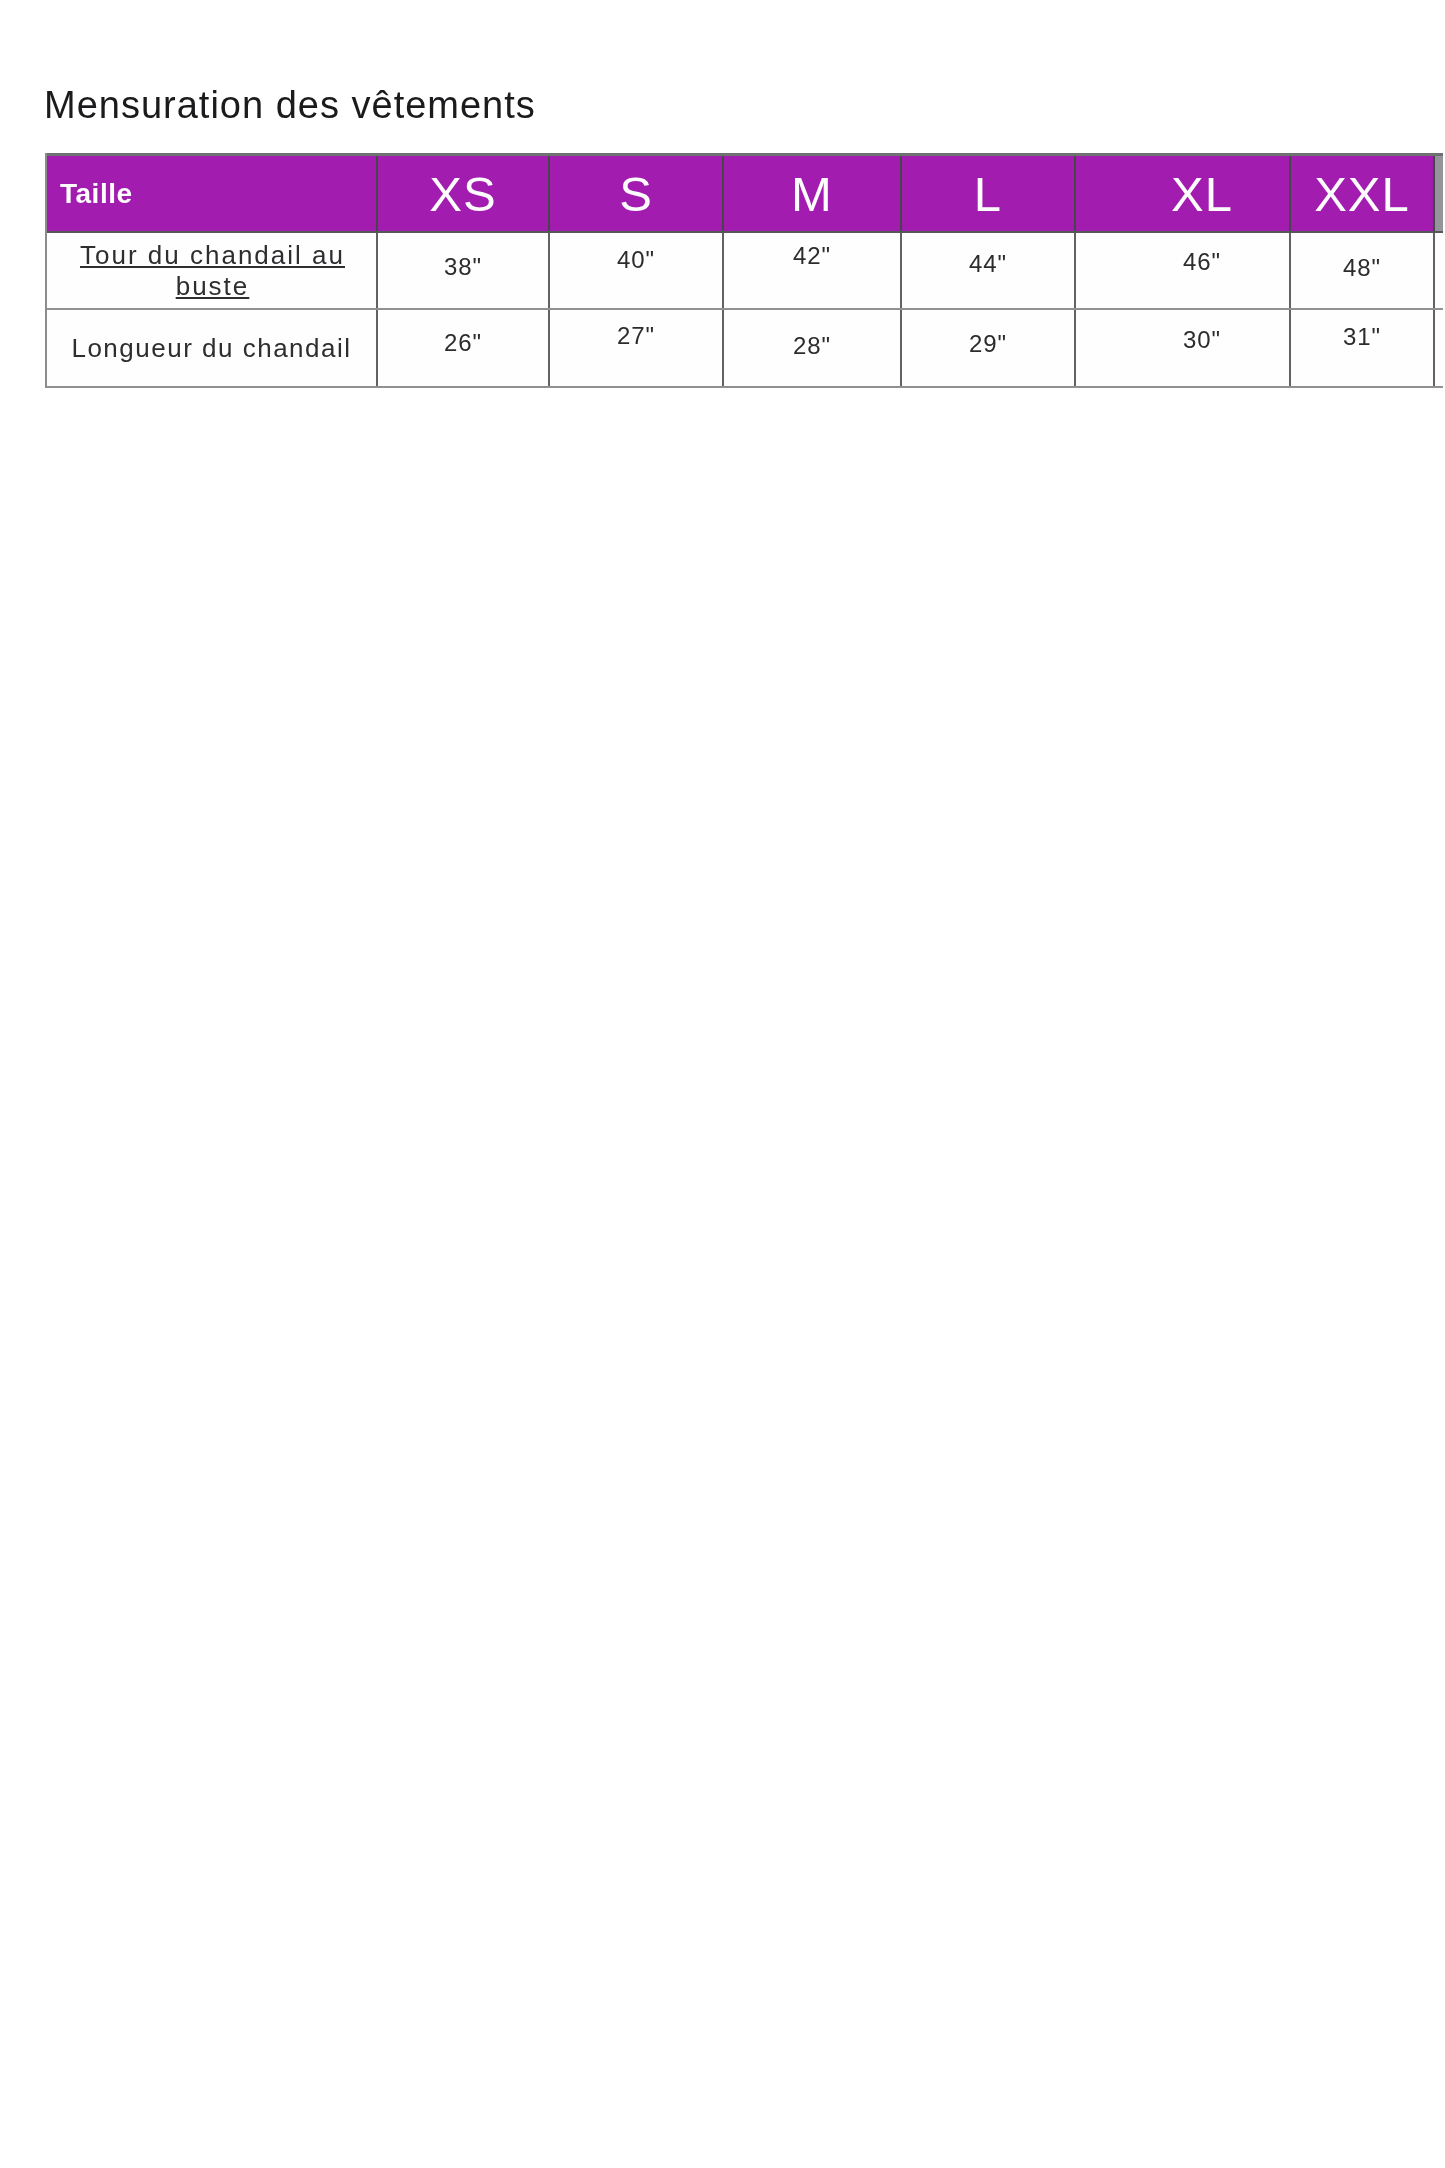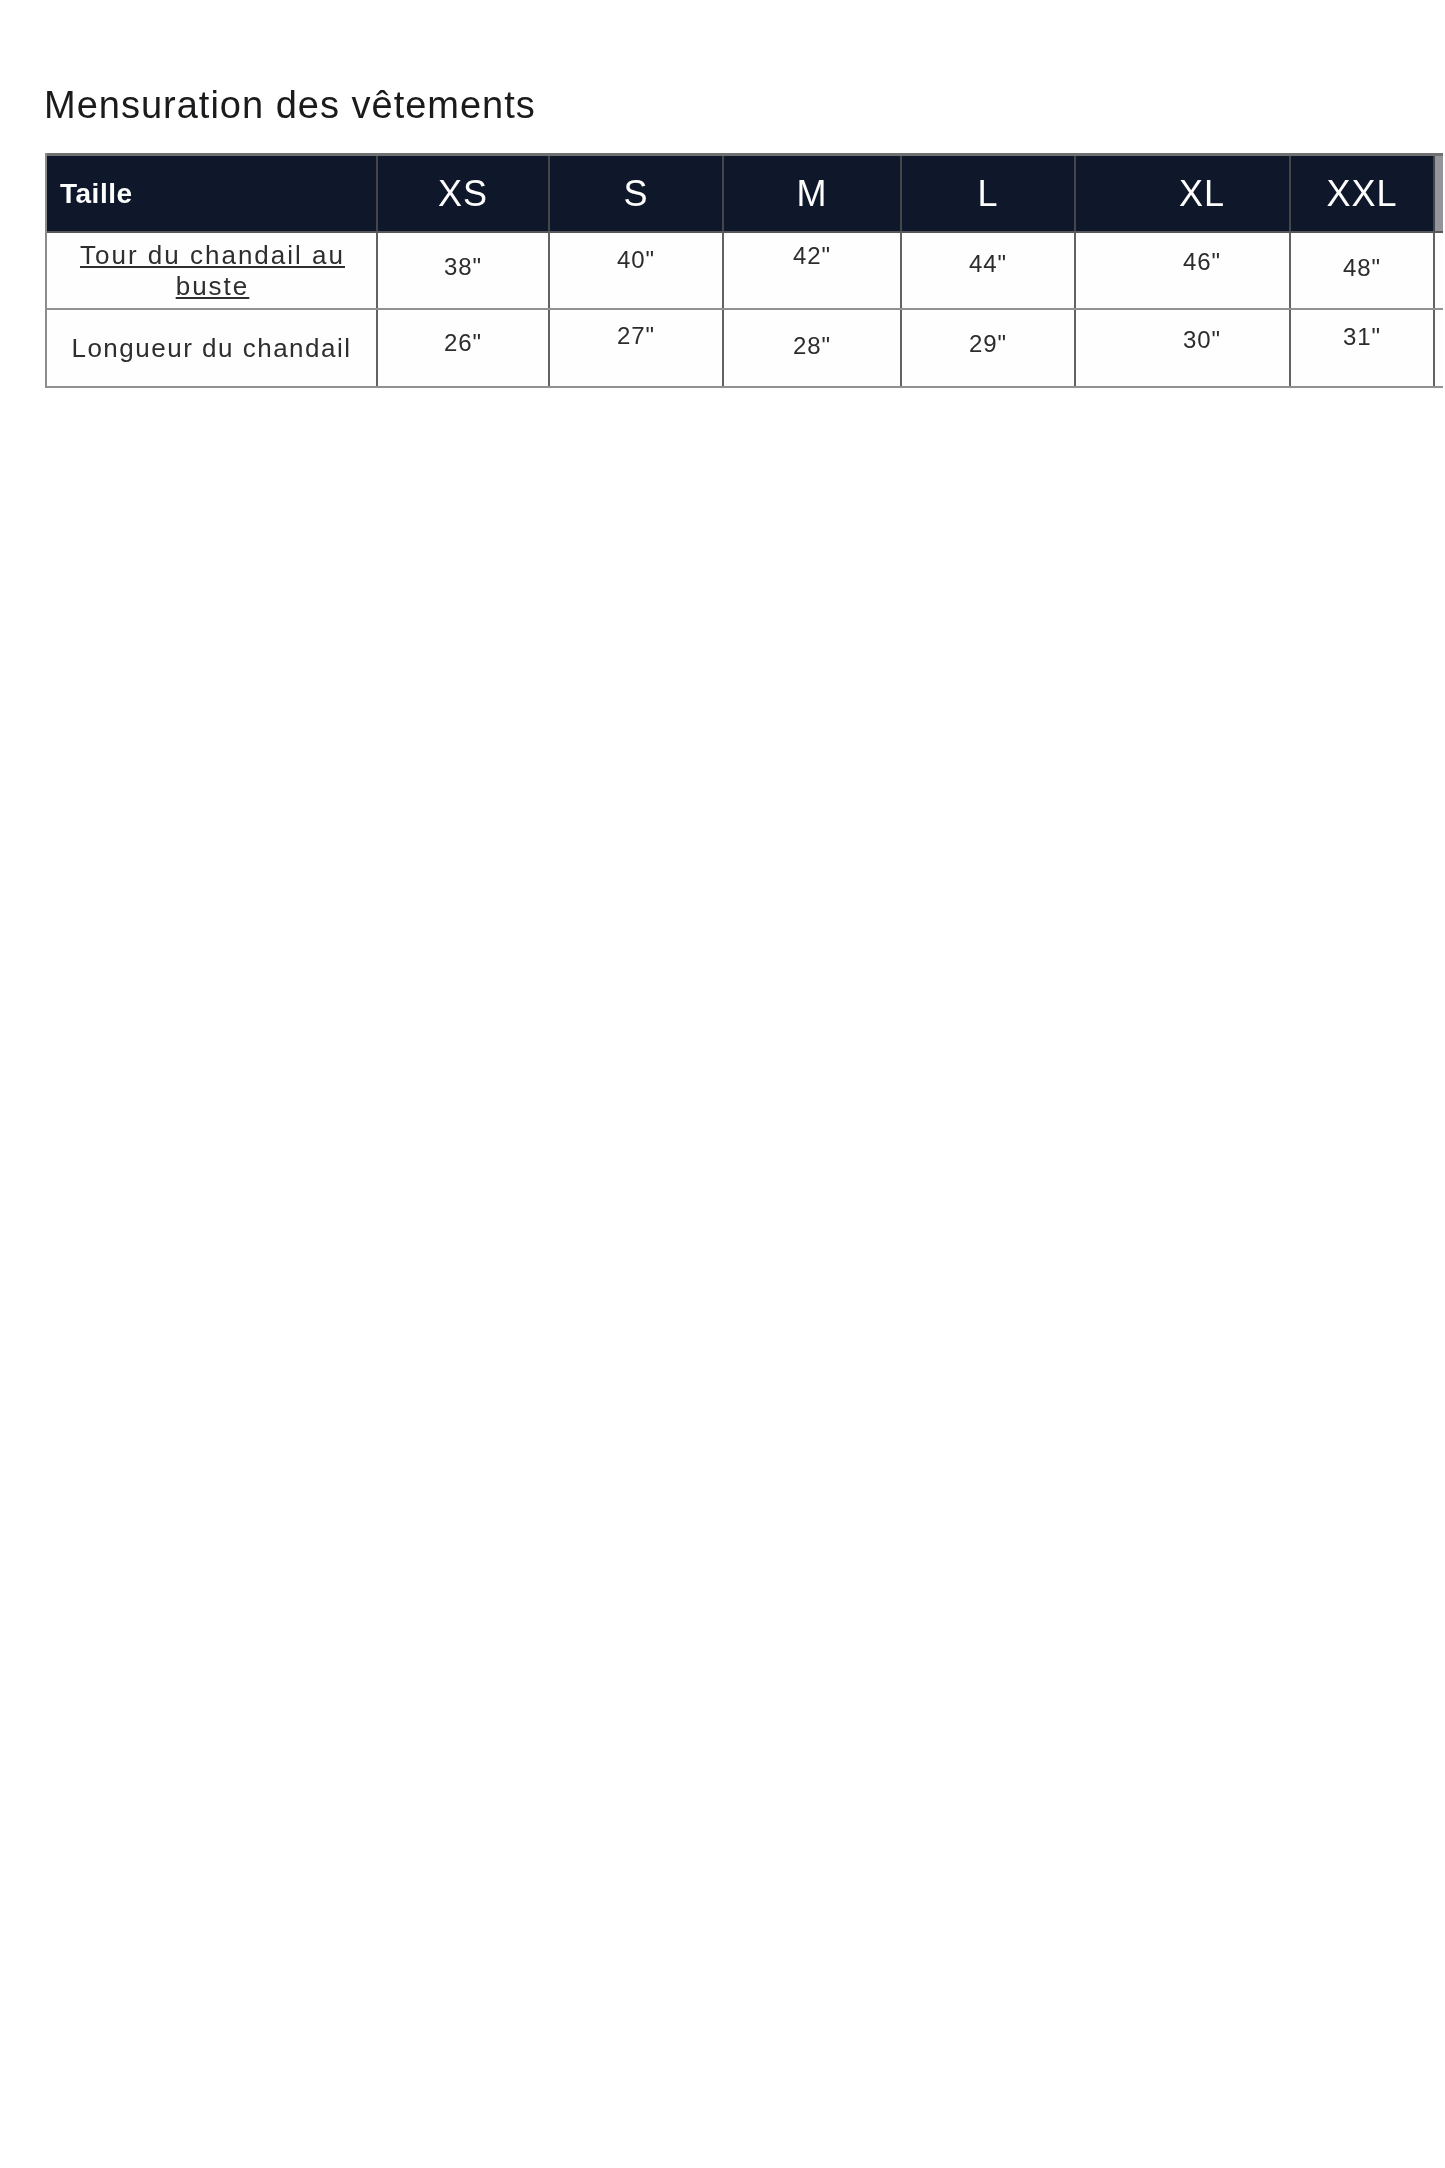--- a/index.html
+++ b/index.html
@@ -31,33 +31,33 @@
     position: absolute;
     left: 45px;
     top: 153px;
     border-left: 2px solid #8a8c8e;
   }
 
   
   .hrow {
     display: flex;
     height: 80px;
-    background: #0f172a;
+    background: #a21caf;
     border-top: 3px solid #6e7072;
     border-bottom: 2px solid #56575a;
     box-sizing: border-box;
   }
   .hcell {
     box-sizing: border-box;
     border-right: 2px solid #454649;
     display: flex;
     align-items: center;
     justify-content: center;
     color: #fdfdfd;
-    font-size: 36px;
+    font-size: 49px;
     font-weight: 400;
     letter-spacing: 1px;
   }
   .hcell.first {
     justify-content: flex-start;
     padding-left: 13px;
     font-size: 28px;
     font-weight: 700;
     letter-spacing: 0.5px;
   }

